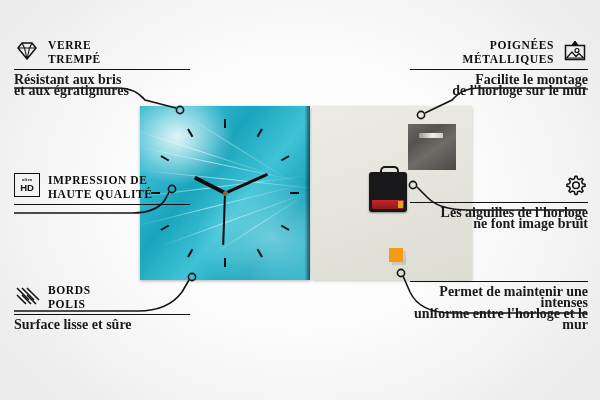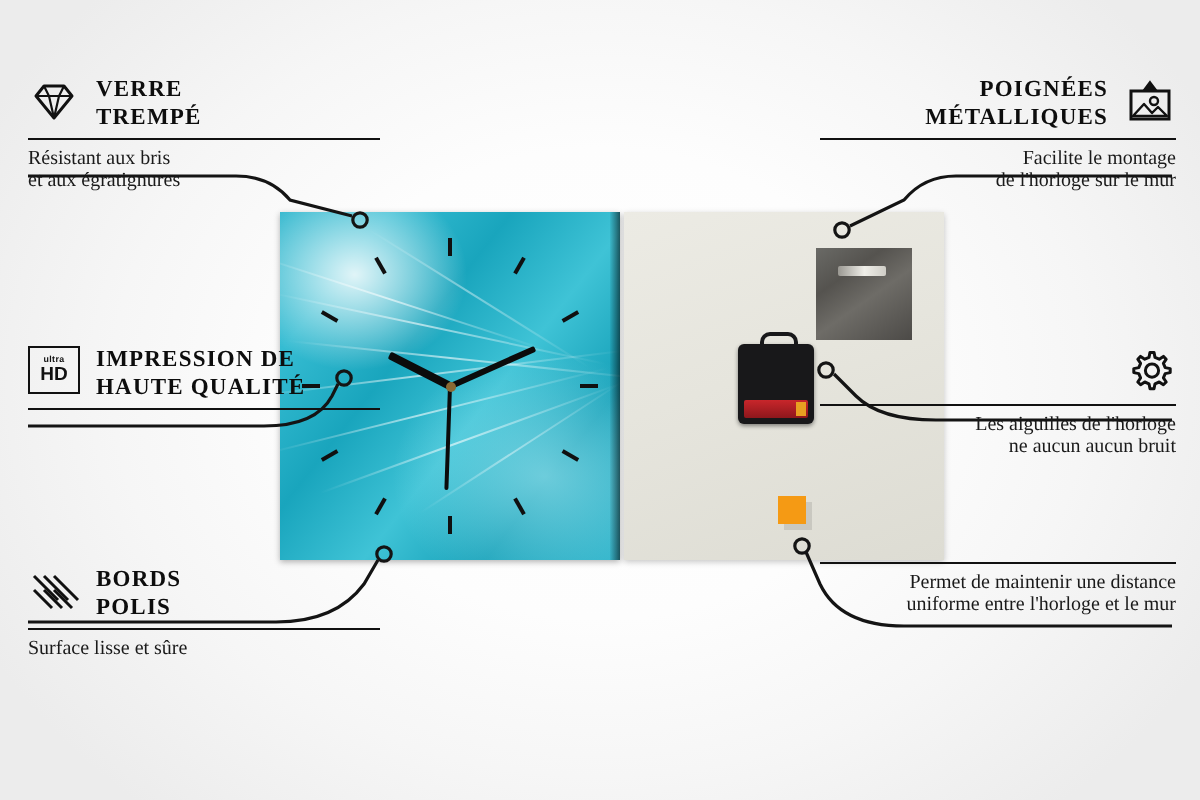--- a/index.html
+++ b/index.html
@@ -203,23 +203,24 @@
     text-transform: uppercase;
   }
   .feat-rule {
     margin-top: 3px;
     height: 1.4px;
     background: #111111;
   }
   .feat-desc {
     margin-top: 4px;
     font-family: "Liberation Serif", serif;
-    font-size: 10px;
+    font-size: 14px;
     line-height: 11px;
     color: #1a1a1a;
+    font-weight: bold;
   }
 
   .icon {
     width: 26px;
     height: 26px;
     flex: 0 0 26px;
     display: block;
   }
   .icon svg { display: block; }
 
@@ -403,25 +404,25 @@
       <span class="icon">
         <svg width="26" height="26" viewBox="0 0 26 26">
           <path d="M13 3.2 L15 3.2 L15.5 5.7 L17.6 6.6 L19.7 5.2 L21.1 6.6 L19.7 8.7 L20.6 10.8 L23.1 11.3 L23.1 13.3 L20.6 13.8 L19.7 15.9 L21.1 18 L19.7 19.4 L17.6 18 L15.5 18.9 L15 21.4 L13 21.4 L12.5 18.9 L10.4 18 L8.3 19.4 L6.9 18 L8.3 15.9 L7.4 13.8 L4.9 13.3 L4.9 11.3 L7.4 10.8 L8.3 8.7 L6.9 6.6 L8.3 5.2 L10.4 6.6 L12.5 5.7 Z" fill="none" stroke="#111" stroke-width="1.5" stroke-linejoin="round"></path>
           <circle cx="14" cy="12.3" r="3.3" fill="none" stroke="#111" stroke-width="1.5"></circle>
         </svg>
       </span>
     </div>
     <div class="feat-rule"></div>
     <div class="feat-desc">
       <span>Les aiguilles de l'horloge</span><br>
-      <span>ne aucun aucun bruit</span>
+      <span>ne font image bruit</span>
     </div>
   </div>
 
   <div class="feature right" style="top:278px;">
     <div class="feat-rule"></div>
     <div class="feat-desc">
-      <span>Permet de maintenir une distance</span><br>
+      <span>Permet de maintenir une intenses</span><br>
       <span>uniforme entre l'horloge et le mur</span>
     </div>
   </div>
 
 </div>
 
 </body></html>

